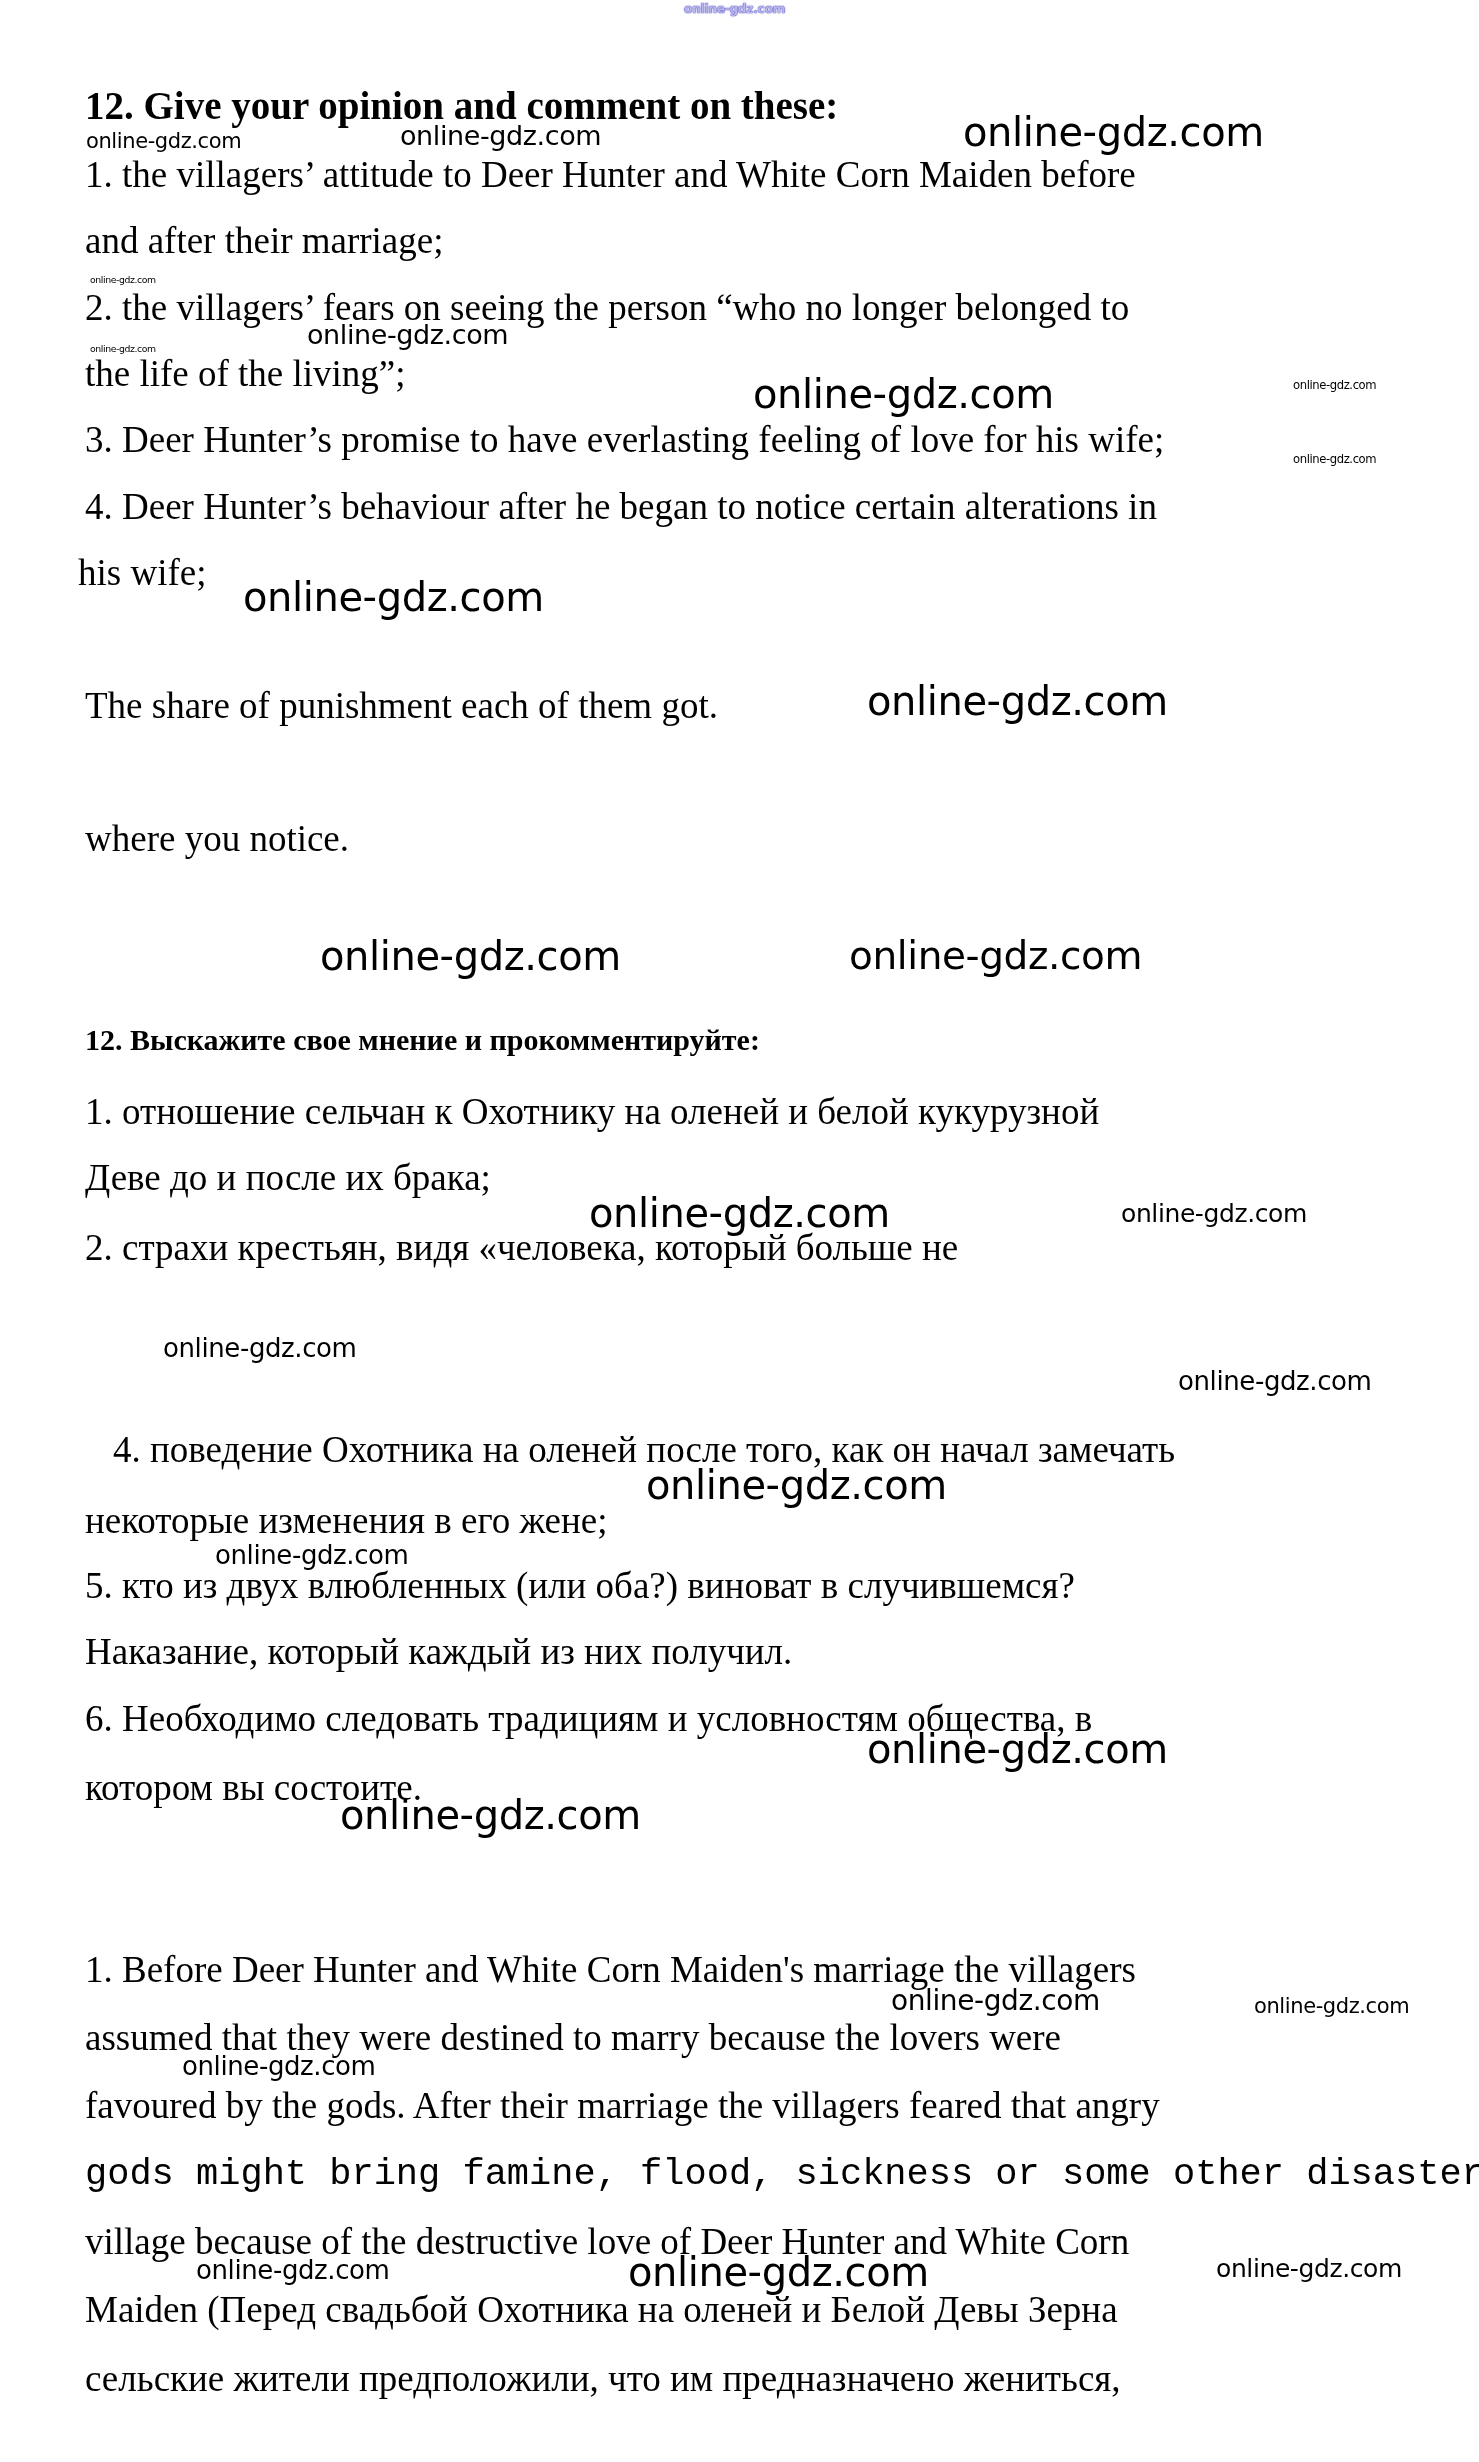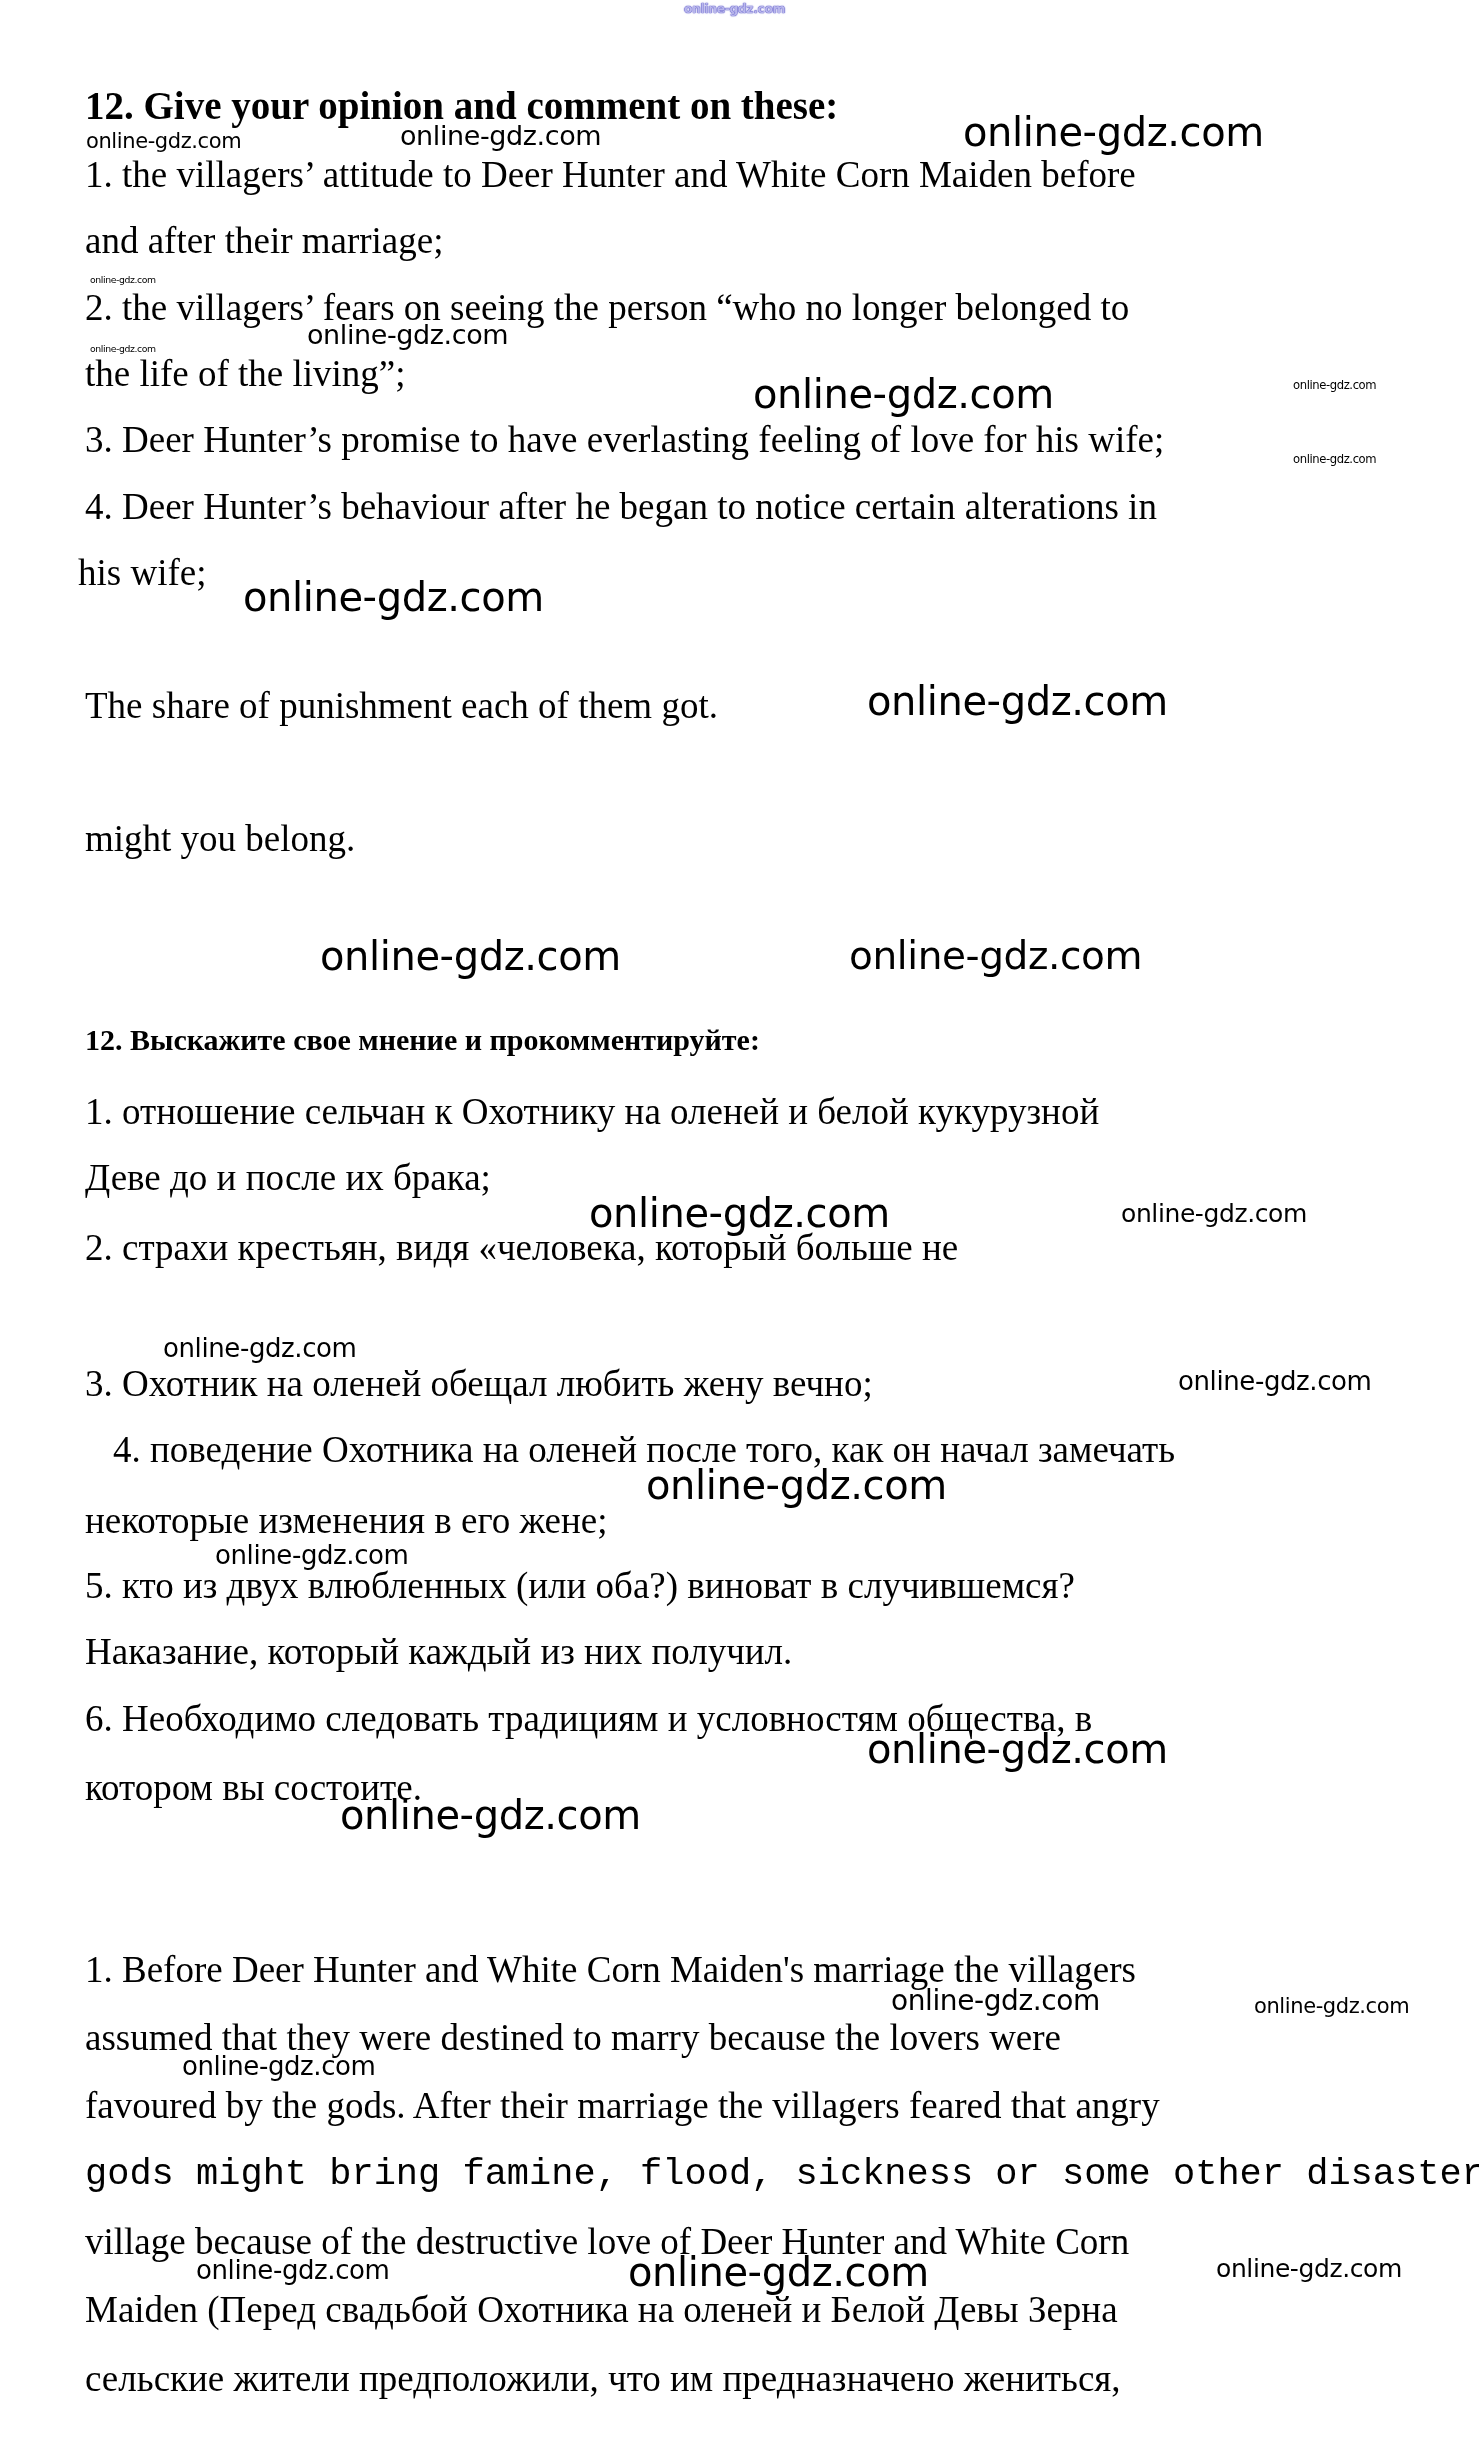--- a/index.html
+++ b/index.html
@@ -51,26 +51,25 @@
 <div id="page">
     <div class="line bold" style="left: 85px; top: 86px; font-size: 39px;">12. Give your opinion and comment on these:</div>
     <div class="line" style="left: 85px; top: 156px; font-size: 37px;">1. the villagers’ attitude to Deer Hunter and White Corn Maiden before</div>
     <div class="line" style="left: 85px; top: 222px; font-size: 37px;">and after their marriage;</div>
     <div class="line" style="left: 85px; top: 289px; font-size: 37px;">2. the villagers’ fears on seeing the person “who no longer belonged to</div>
     <div class="line" style="left: 85px; top: 355px; font-size: 37px;">the life of the living”;</div>
     <div class="line" style="left: 85px; top: 421px; font-size: 37px;">3. Deer Hunter’s promise to have everlasting feeling of love for his wife;</div>
     <div class="line" style="left: 85px; top: 488px; font-size: 37px;">4. Deer Hunter’s behaviour after he began to notice certain alterations in</div>
     <div class="line" style="left: 78px; top: 554px; font-size: 37px;">his wife;</div>
     <div class="line" style="left: 85px; top: 687px; font-size: 37px;">The share of punishment each of them got.</div>
-    <div class="line" style="left: 85px; top: 820px; font-size: 37px;">might you belong.</div>
+    <div class="line" style="left: 85px; top: 820px; font-size: 37px;">where you notice.</div>
     <div class="line bold" style="left: 85px; top: 1024px; font-size: 30px;">12. Выскажите свое мнение и прокомментируйте:</div>
     <div class="line" style="left: 85px; top: 1093px; font-size: 37px;">1. отношение сельчан к Охотнику на оленей и белой кукурузной</div>
     <div class="line" style="left: 85px; top: 1159px; font-size: 37px;">Деве до и после их брака;</div>
     <div class="line" style="left: 85px; top: 1229px; font-size: 37px;">2. страхи крестьян, видя «человека, который больше не</div>
-    <div class="line" style="left: 85px; top: 1365px; font-size: 37px;">3. Охотник на оленей обещал любить жену вечно;</div>
     <div class="line" style="left: 85px; top: 1431px; font-size: 37px; margin-left: 28px;">4. поведение Охотника на оленей после того, как он начал замечать</div>
     <div class="line" style="left: 85px; top: 1502px; font-size: 37px;">некоторые изменения в его жене;</div>
     <div class="line" style="left: 85px; top: 1567px; font-size: 37px;">5. кто из двух влюбленных (или оба?) виноват в случившемся?</div>
     <div class="line" style="left: 85px; top: 1633px; font-size: 37px;">Наказание, который каждый из них получил.</div>
     <div class="line" style="left: 85px; top: 1700px; font-size: 37px;">6. Необходимо следовать традициям и условностям общества, в</div>
     <div class="line" style="left: 85px; top: 1769px; font-size: 37px;">котором вы состоите.</div>
     <div class="line" style="left: 85px; top: 1951px; font-size: 37px;">1. Before Deer Hunter and White Corn Maiden's marriage the villagers</div>
     <div class="line" style="left: 85px; top: 2019px; font-size: 37px;">assumed that they were destined to marry because the lovers were</div>
     <div class="line" style="left: 85px; top: 2087px; font-size: 37px;">favoured by the gods. After their marriage the villagers feared that angry</div>
     <div class="line" style="left: 85px; top: 2155px; font-size: 37px; font-family: Liberation Mono, monospace;">gods might bring famine, flood, sickness or some other disaster upon the</div>

